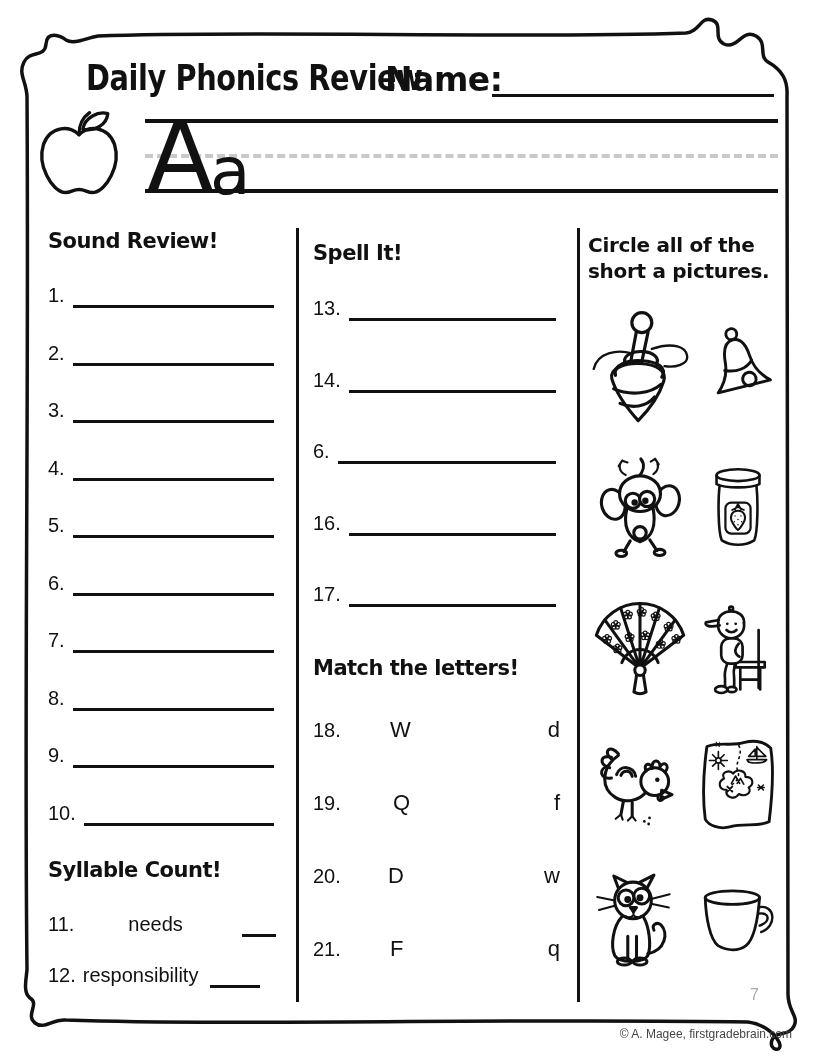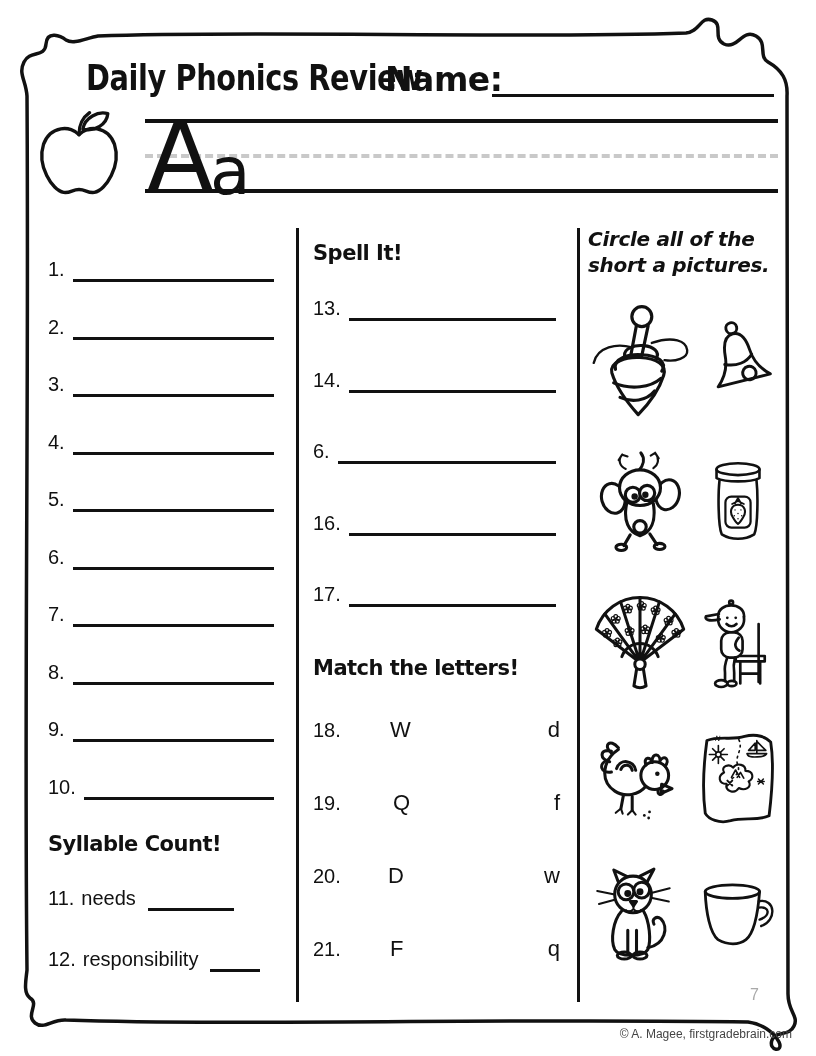--- a/index.html
+++ b/index.html
@@ -41,38 +41,38 @@
   .blank-row { display:flex; align-items:flex-end; height:26px; }
   .blank-row .num { font-size:20px; line-height:26px; }
   .blank-row .blank { flex:1; border-bottom:3px solid #111; height:24px; margin-left:8px; margin-right:2px; }
   .col-left .blank-row { margin-bottom:31.5px; }
   .col-left .blank-row.first { margin-top:28px; }
   .heading-2 { margin-top:22px; }
   .syll-row { display:flex; align-items:flex-end; height:26px; }
   .syll-row .num { font-size:20px; line-height:26px; margin-right:7px; }
   .syll-row .word { font-size:20px; line-height:26px; }
   .syll-row .blank { border-bottom:3px solid #111; height:24px; margin-left:12px; }
-  .syll-row.r11 { margin-top:28px; margin-bottom:35px; }
+  .syll-row.r11 { margin-top:28px; margin-bottom:25px;gap:47px; }
   .syll-row.r11 .blank { width:86px; }
   .syll-row.r12 .blank { width:50px; }
 
   
   .col-mid { position:absolute; left:313px; top:240px; width:247px; }
   .col-mid .blank-row { margin-bottom:45.5px; }
   .col-mid .blank-row.first { margin-top:29px; }
   .col-mid .blank { margin-right:4px; }
   .match-heading { margin-top:48px; }
   .match-row { display:flex; align-items:baseline; height:26px; margin-bottom:47px;justify-content:space-between; }
   .match-row.first { margin-top:36px; }
   .match-row .num { font-size:20px; width:57px; }
   .match-row .cap { font-size:22px; width:138px; }
   .match-row .low { font-size:22px; }
 
   
-  .col-right { position:absolute; left:588px; top:226px; width:196px;font-style:italic; }
+  .col-right { position:absolute; left:588px; top:232px; width:196px; }
   .col-right .sec-heading { white-space:normal; font-size:20px; letter-spacing:-0.3px; }
   .pic-grid { margin-top:14px; display:grid; grid-template-columns:104px 92px; grid-auto-rows:139px; }
   .pic-cell { display:flex; align-items:center; justify-content:center; }
 
   
   .page-num { position:absolute; left:750px; top:986px; font-size:16px; color:#a9a9a9; }
   .credit { position:absolute; right:24px; top:1027px; font-size:12px; color:#444; }
 </style>
 </head>
 <body>
@@ -107,20 +107,21 @@
 <div class="practice">
     <div class="mid-dash"></div>
   </div>
 <div class="letter-upper">A</div>
 <div class="letter-lower">a</div>
 
 <div class="divider div1"></div>
 <div class="divider div2"></div>
 
 <div class="col-left">
+  <div class="sec-heading">Sound Review!</div>
   <div class="blank-row first">
       <span class="num">1.</span>
       <span class="blank"></span>
     </div>
   <div class="blank-row">
       <span class="num">2.</span>
       <span class="blank"></span>
     </div>
   <div class="blank-row">
       <span class="num">3.</span>

